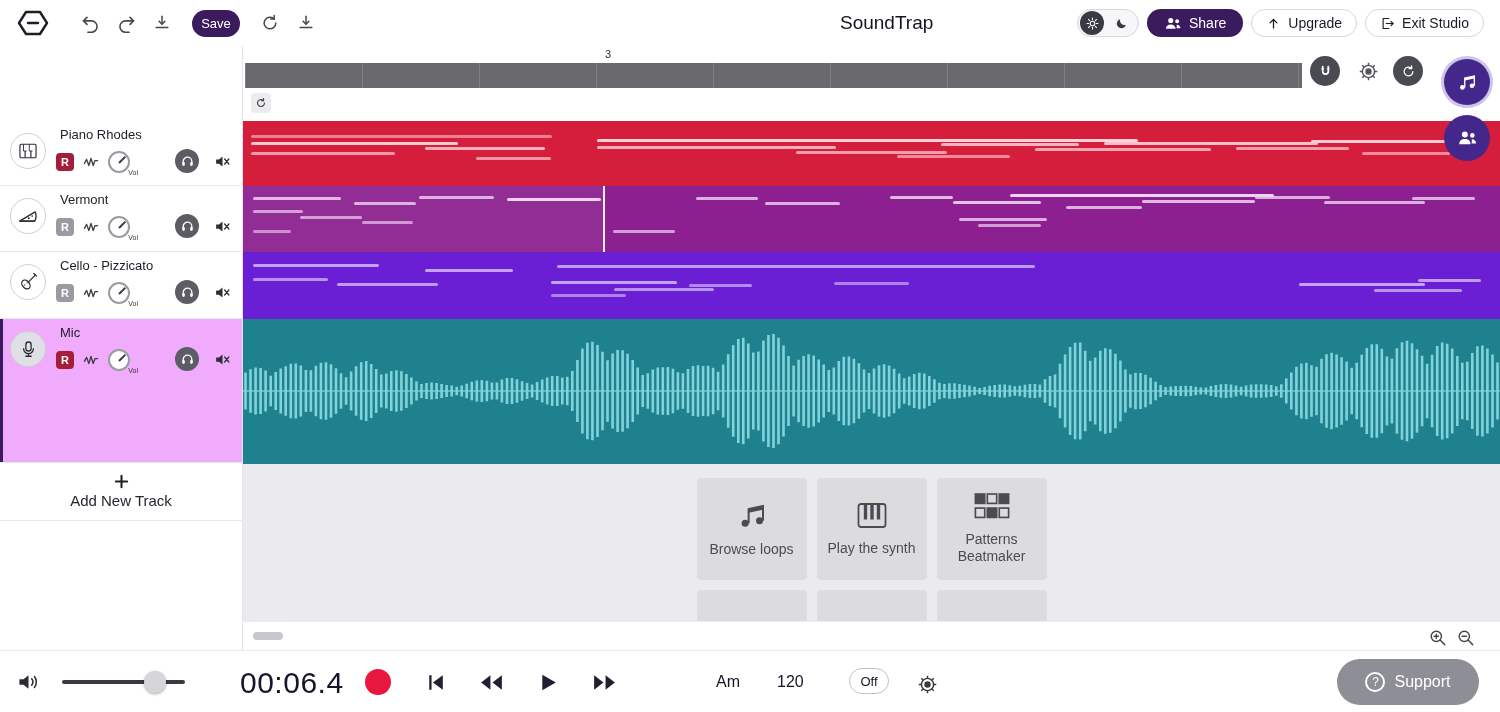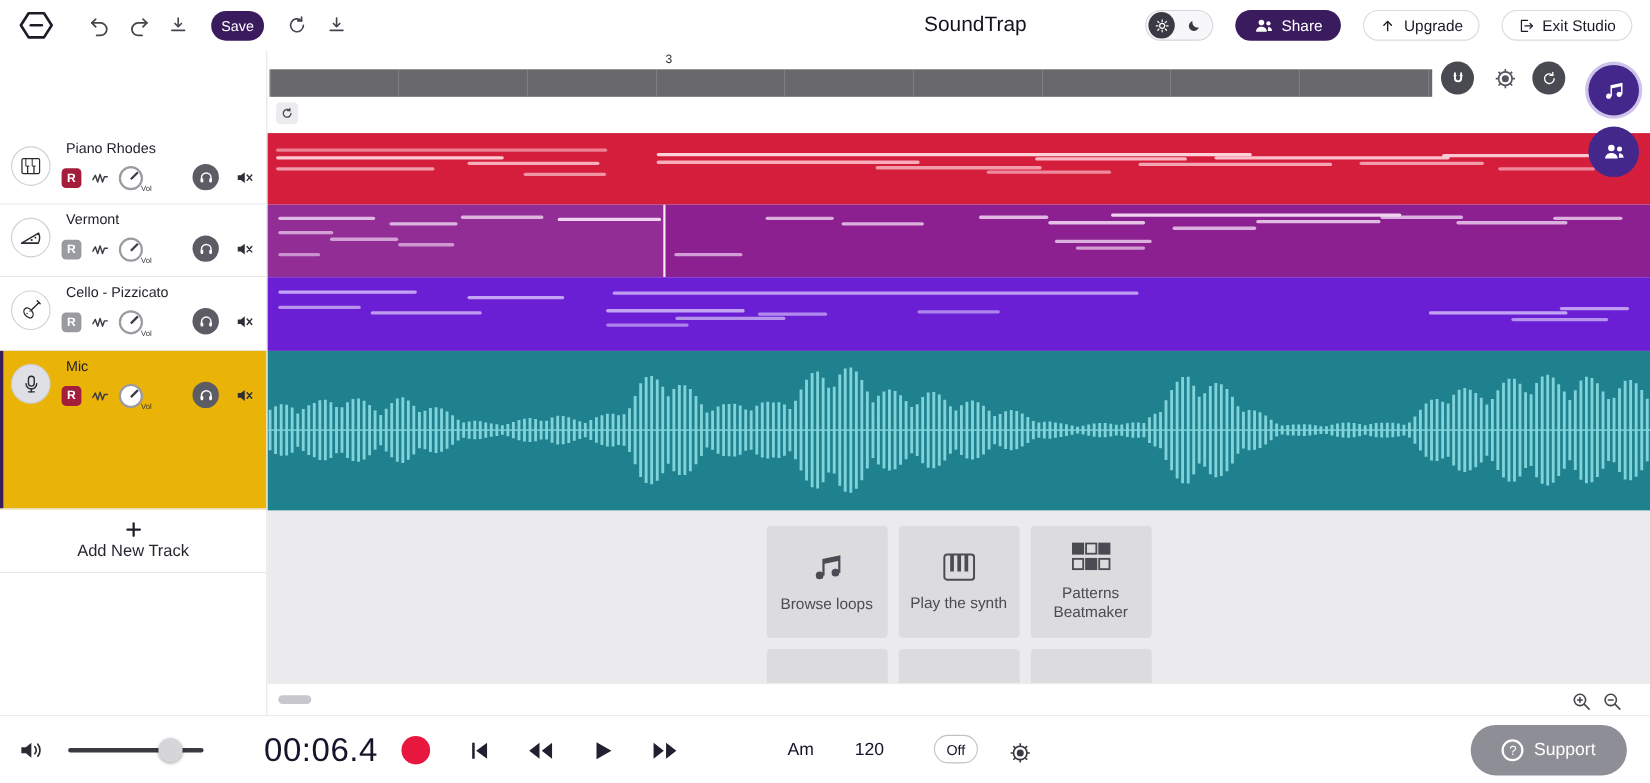--- a/index.html
+++ b/index.html
@@ -10,33 +10,33 @@
 
   
   .topbar{position:absolute;left:0;top:0;right:0;height:46px;background:#fff;display:flex;align-items:center;z-index:8}
   .logo{margin-left:16px;display:flex;align-items:center}
   .menu{display:flex;margin-left:140px}
   .menu-item{padding:6px 15px;font-size:14px;color:#23232b;cursor:pointer;white-space:nowrap}
   .icon-btn{width:32px;height:32px;display:flex;align-items:center;justify-content:center;color:#45454d;cursor:pointer}
   .tb-icons{display:flex;align-items:center;margin-left:24px;gap:4px}
   .save-btn{background:var(--purple,#3a1b5d);color:#fff;border:none;width:48px;height:27px;border-radius:14px;font-size:13px;font-family:inherit;margin:0 14px;cursor:pointer}
   .title{position:absolute;left:840px;top:0;height:46px;display:flex;align-items:center;font-size:19px;color:#14141f}
-  .topbar-right{position:absolute;right:16px;top:9px;display:flex;align-items:flex-end;gap:20px}
+  .topbar-right{position:absolute;right:16px;top:9px;display:flex;align-items:flex-end;gap:8px}
   .theme-toggle{width:62px;height:28px;border:1px solid #d6d6db;background:#f7f7f9;border-radius:15px;display:flex;align-items:center;padding:1px 2px;gap:6px;cursor:pointer}
   .theme-sun{width:24px;height:24px;border-radius:50%;background:#3a3a44;color:#fff;display:flex;align-items:center;justify-content:center}
   .theme-moon{width:22px;height:22px;display:flex;align-items:center;justify-content:center;color:#3a3a44}
   .pill-btn{height:28px;border-radius:15px;display:flex;align-items:center;justify-content:center;gap:7px;font-size:14px;cursor:pointer;white-space:nowrap}
   .share-btn{background:var(--purple,#3a1b5d);color:#fff;padding:0 17px}
   .outline-btn{border:1px solid #d9d9de;background:#fff;color:#1b1b26;padding:11px 14px}
 
   
   .sidebar{position:absolute;left:0;top:46px;bottom:62px;width:243px;background:#fff;border-right:1px solid #e5e5e9;z-index:3}
   .sidebar-spacer{height:75px}
   .track-row{position:relative;border-bottom:1px solid #e8e8ec;background:#fff}
-  .track-row.selected{background:#eab308}
+  .track-row.selected{background:#f0abfc}
   .track-row.selected::before{content:"";position:absolute;left:0;top:0;bottom:0;width:3px;background:var(--purple,#3a1b5d)}
   .inst-circle{position:absolute;left:10px;top:12px;width:36px;height:36px;border:1px solid #cfcfd6;border-radius:50%;display:flex;align-items:center;justify-content:center;color:#2a2a33;background:#fff;cursor:pointer}
   .selected .inst-circle{background:#dfe0e6}
   .track-name{position:absolute;left:60px;top:6px;font-size:13px;color:#1d1d27}
   .track-controls{position:absolute;left:56px;top:31px;height:20px;display:flex;align-items:center;gap:9px}
   .r-badge{width:18px;height:18px;border-radius:4px;background:var(--badge,#a41e3c);color:#fff;font-size:11px;font-weight:bold;display:flex;align-items:center;justify-content:center;cursor:pointer}
   .midi-ind{color:#3c3c44;cursor:pointer}
   .knob{position:relative;width:22px;height:22px;border:2px solid #9a9aa2;border-radius:50%;background:#fff;cursor:pointer}
   .knob::after{content:"";position:absolute;left:50%;top:50%;width:9px;height:2px;background:#3a3a42;transform-origin:0 50%;transform:rotate(-45deg)}
   .knob-label{position:absolute;right:-10px;bottom:-5px;font-size:7px;color:#33333b}

